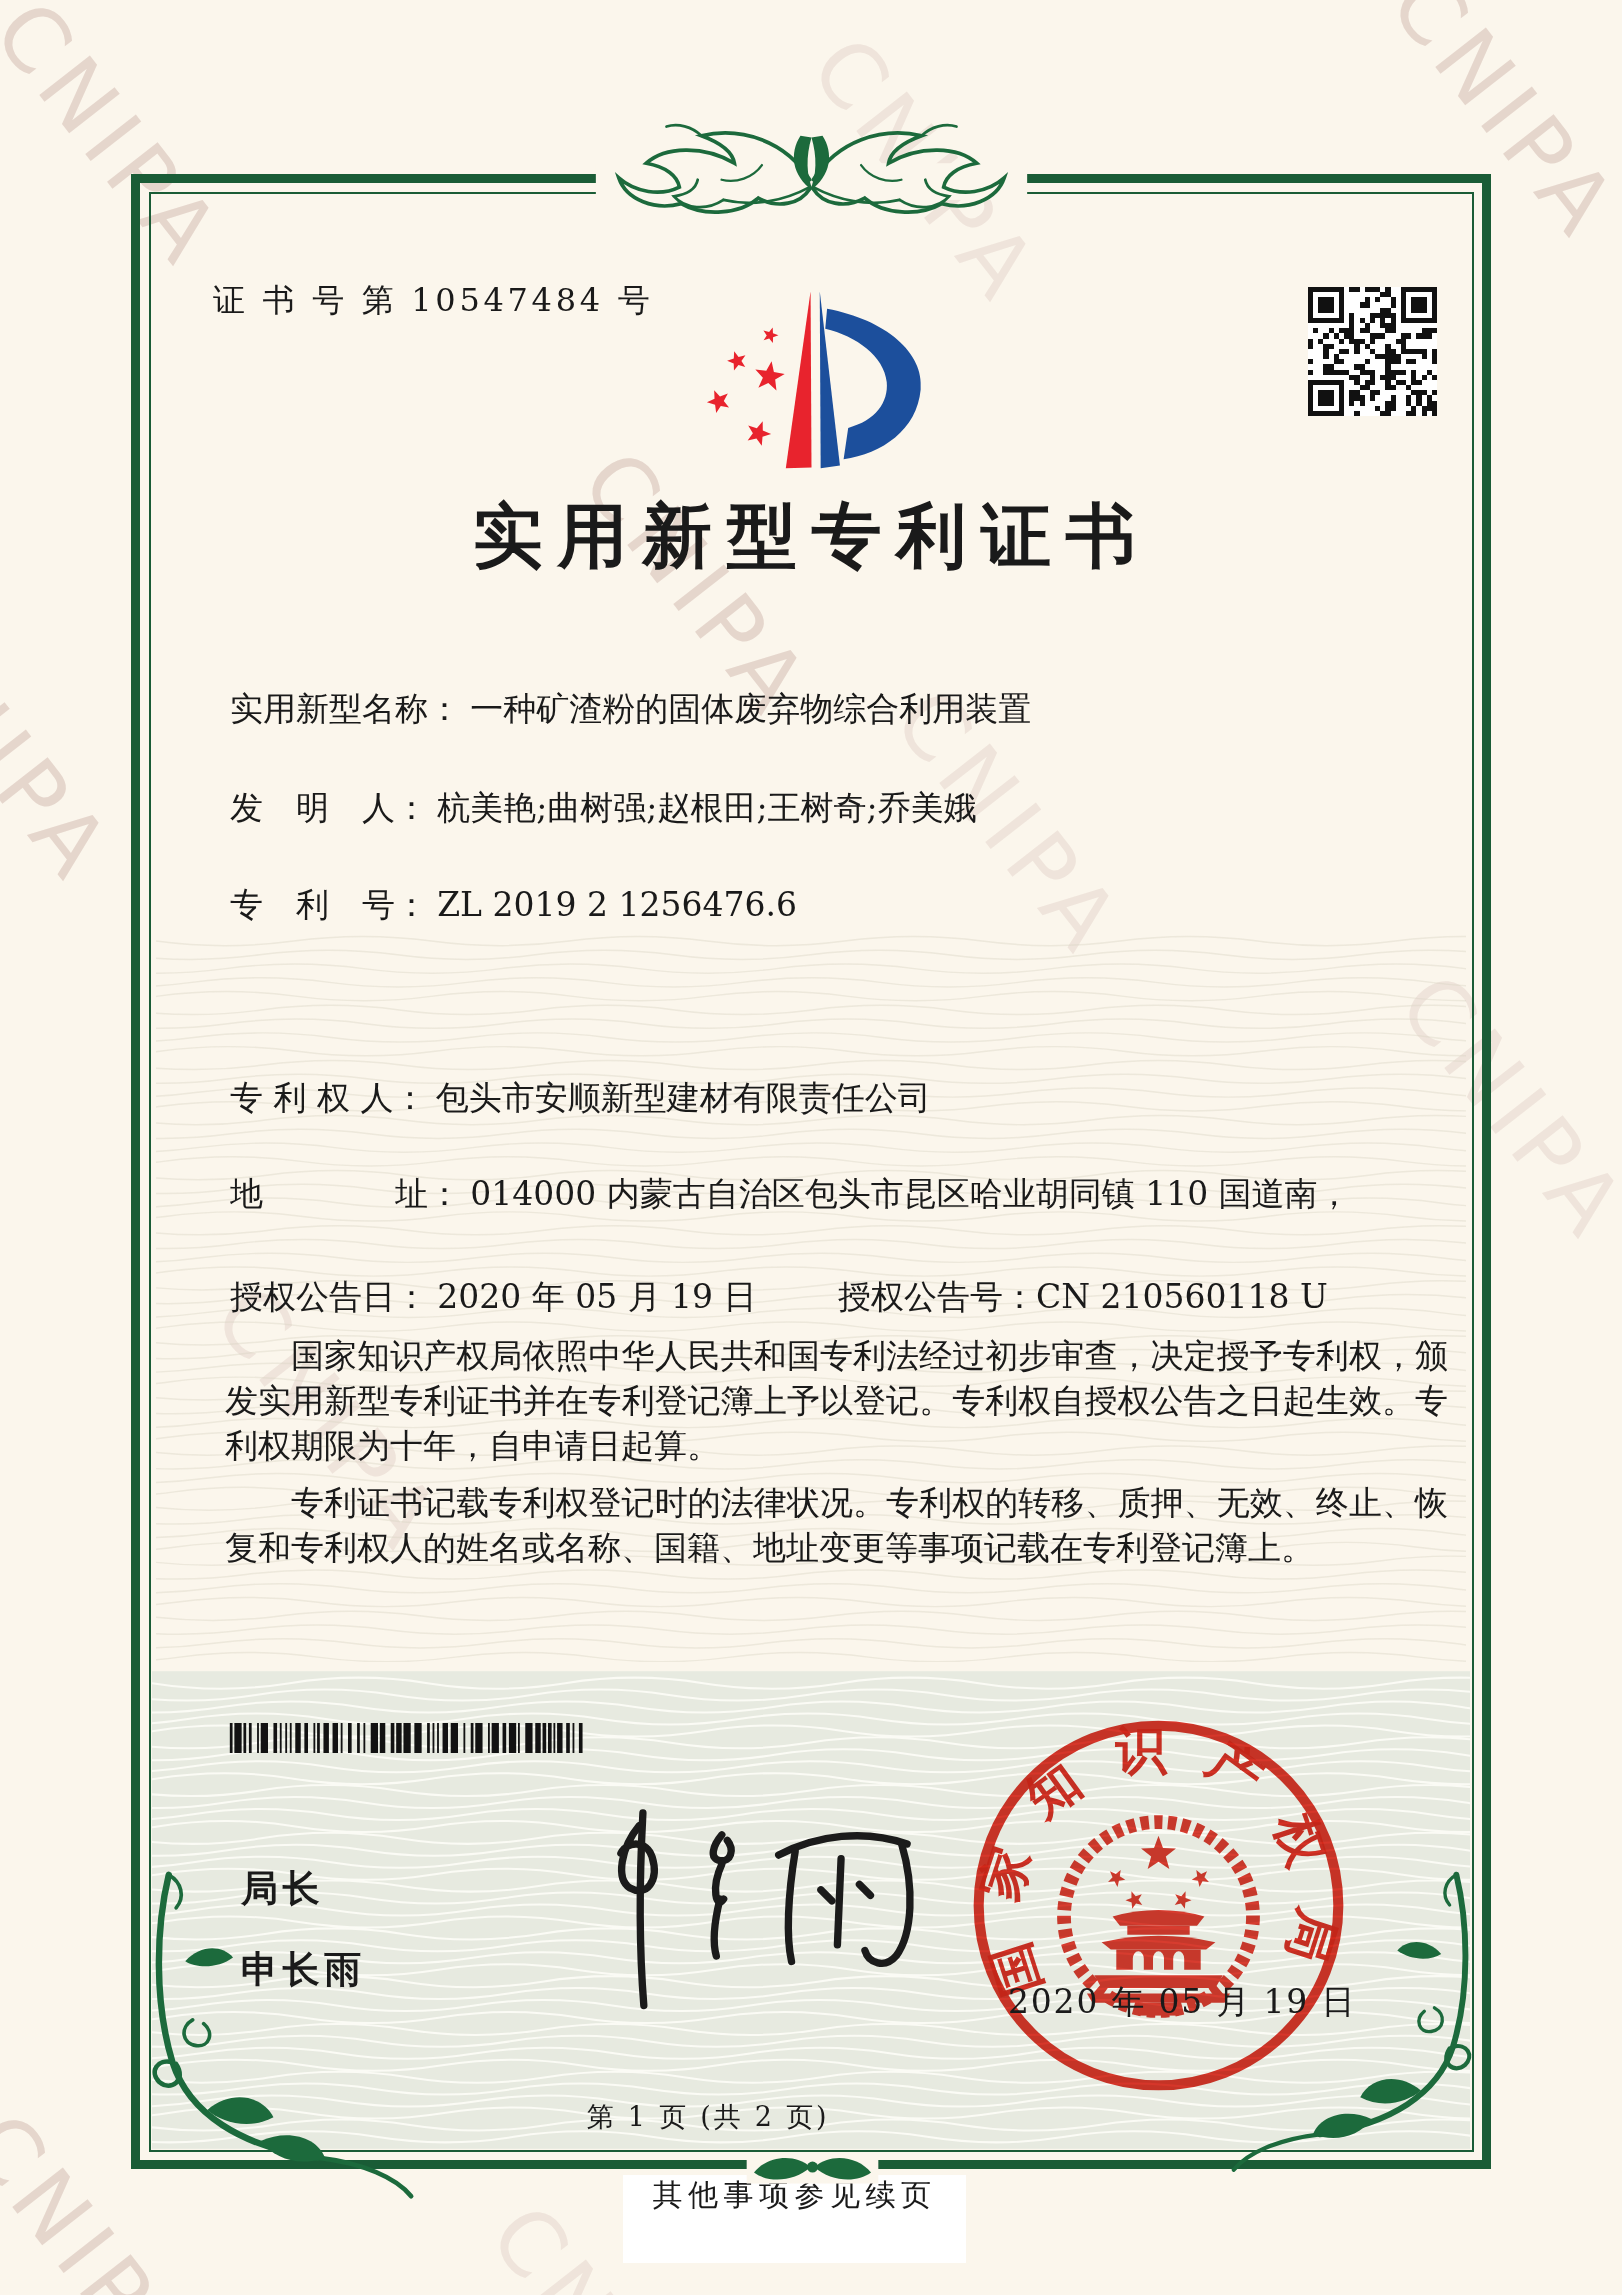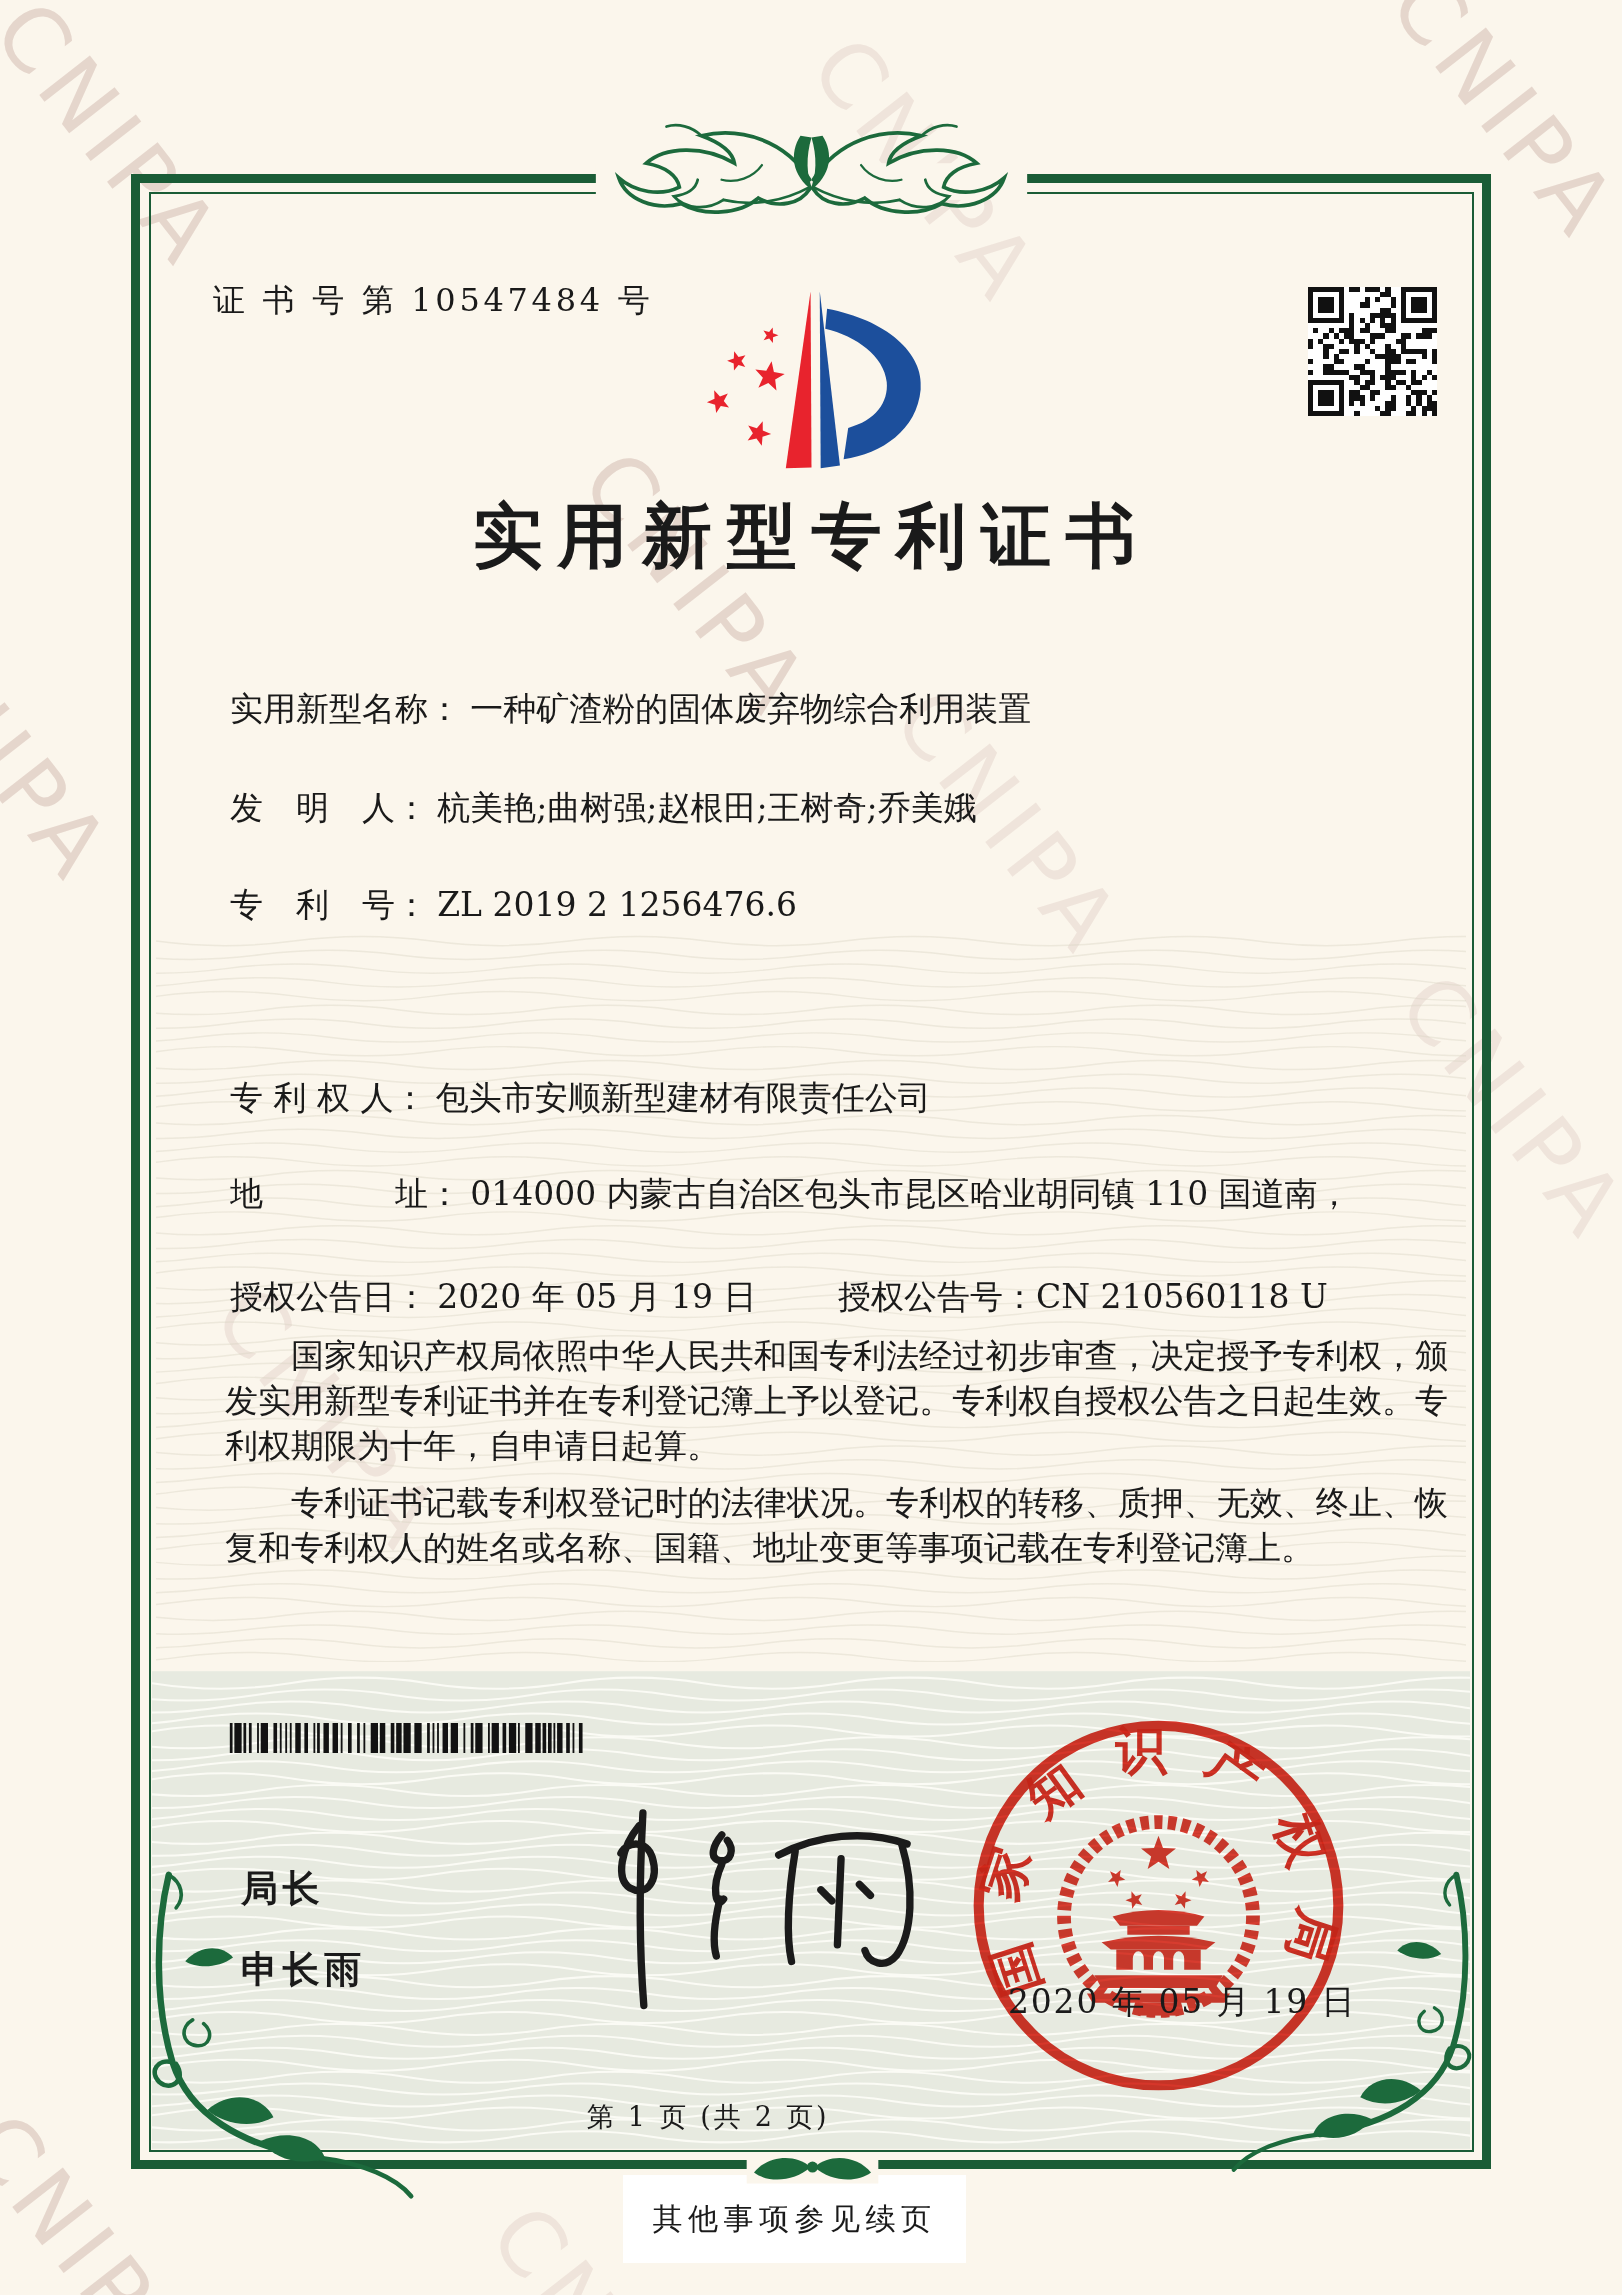--- a/index.html
+++ b/index.html
@@ -26,21 +26,21 @@
   .addr2{position:absolute;left:446px;font-size:33px;white-space:nowrap;z-index:2;}
   .grant2{position:absolute;left:838px;font-size:33px;white-space:nowrap;z-index:2;}
   .para{position:absolute;left:225px;width:1223px;font-size:33px;line-height:45px;
         text-align:justify;text-indent:66px;z-index:2;}
   .officer{position:absolute;left:241px;font-size:37px;letter-spacing:4.6px;font-weight:bold;
            font-family:"DejaVu Sans","Liberation Sans",sans-serif;z-index:2;}
   .sealdate{position:absolute;left:1008px;top:1980px;font-size:33px;letter-spacing:1.8px;z-index:4;}
   .pageinfo{position:absolute;left:0;top:2099px;width:1416px;text-align:center;font-size:27px;
             letter-spacing:2.8px;z-index:2;}
   .contbox{position:absolute;left:623px;top:2175px;width:343px;height:88px;background:#ffffff;
-           display:flex;align-items:center;justify-content:center;z-index:2;}
+           display:flex;align-items:flex-start;justify-content:center;z-index:2;}
   .contbox span{font-size:30px;letter-spacing:5.5px;}
   .abs{position:absolute;}
   .orn{position:absolute;z-index:4;pointer-events:none;overflow:visible;}
   .sealwrap{position:absolute;left:964px;top:1711px;z-index:3;mix-blend-mode:multiply;}
   svg{display:block;}
 </style>
 </head>
 <body>
 
 <div class="page">

